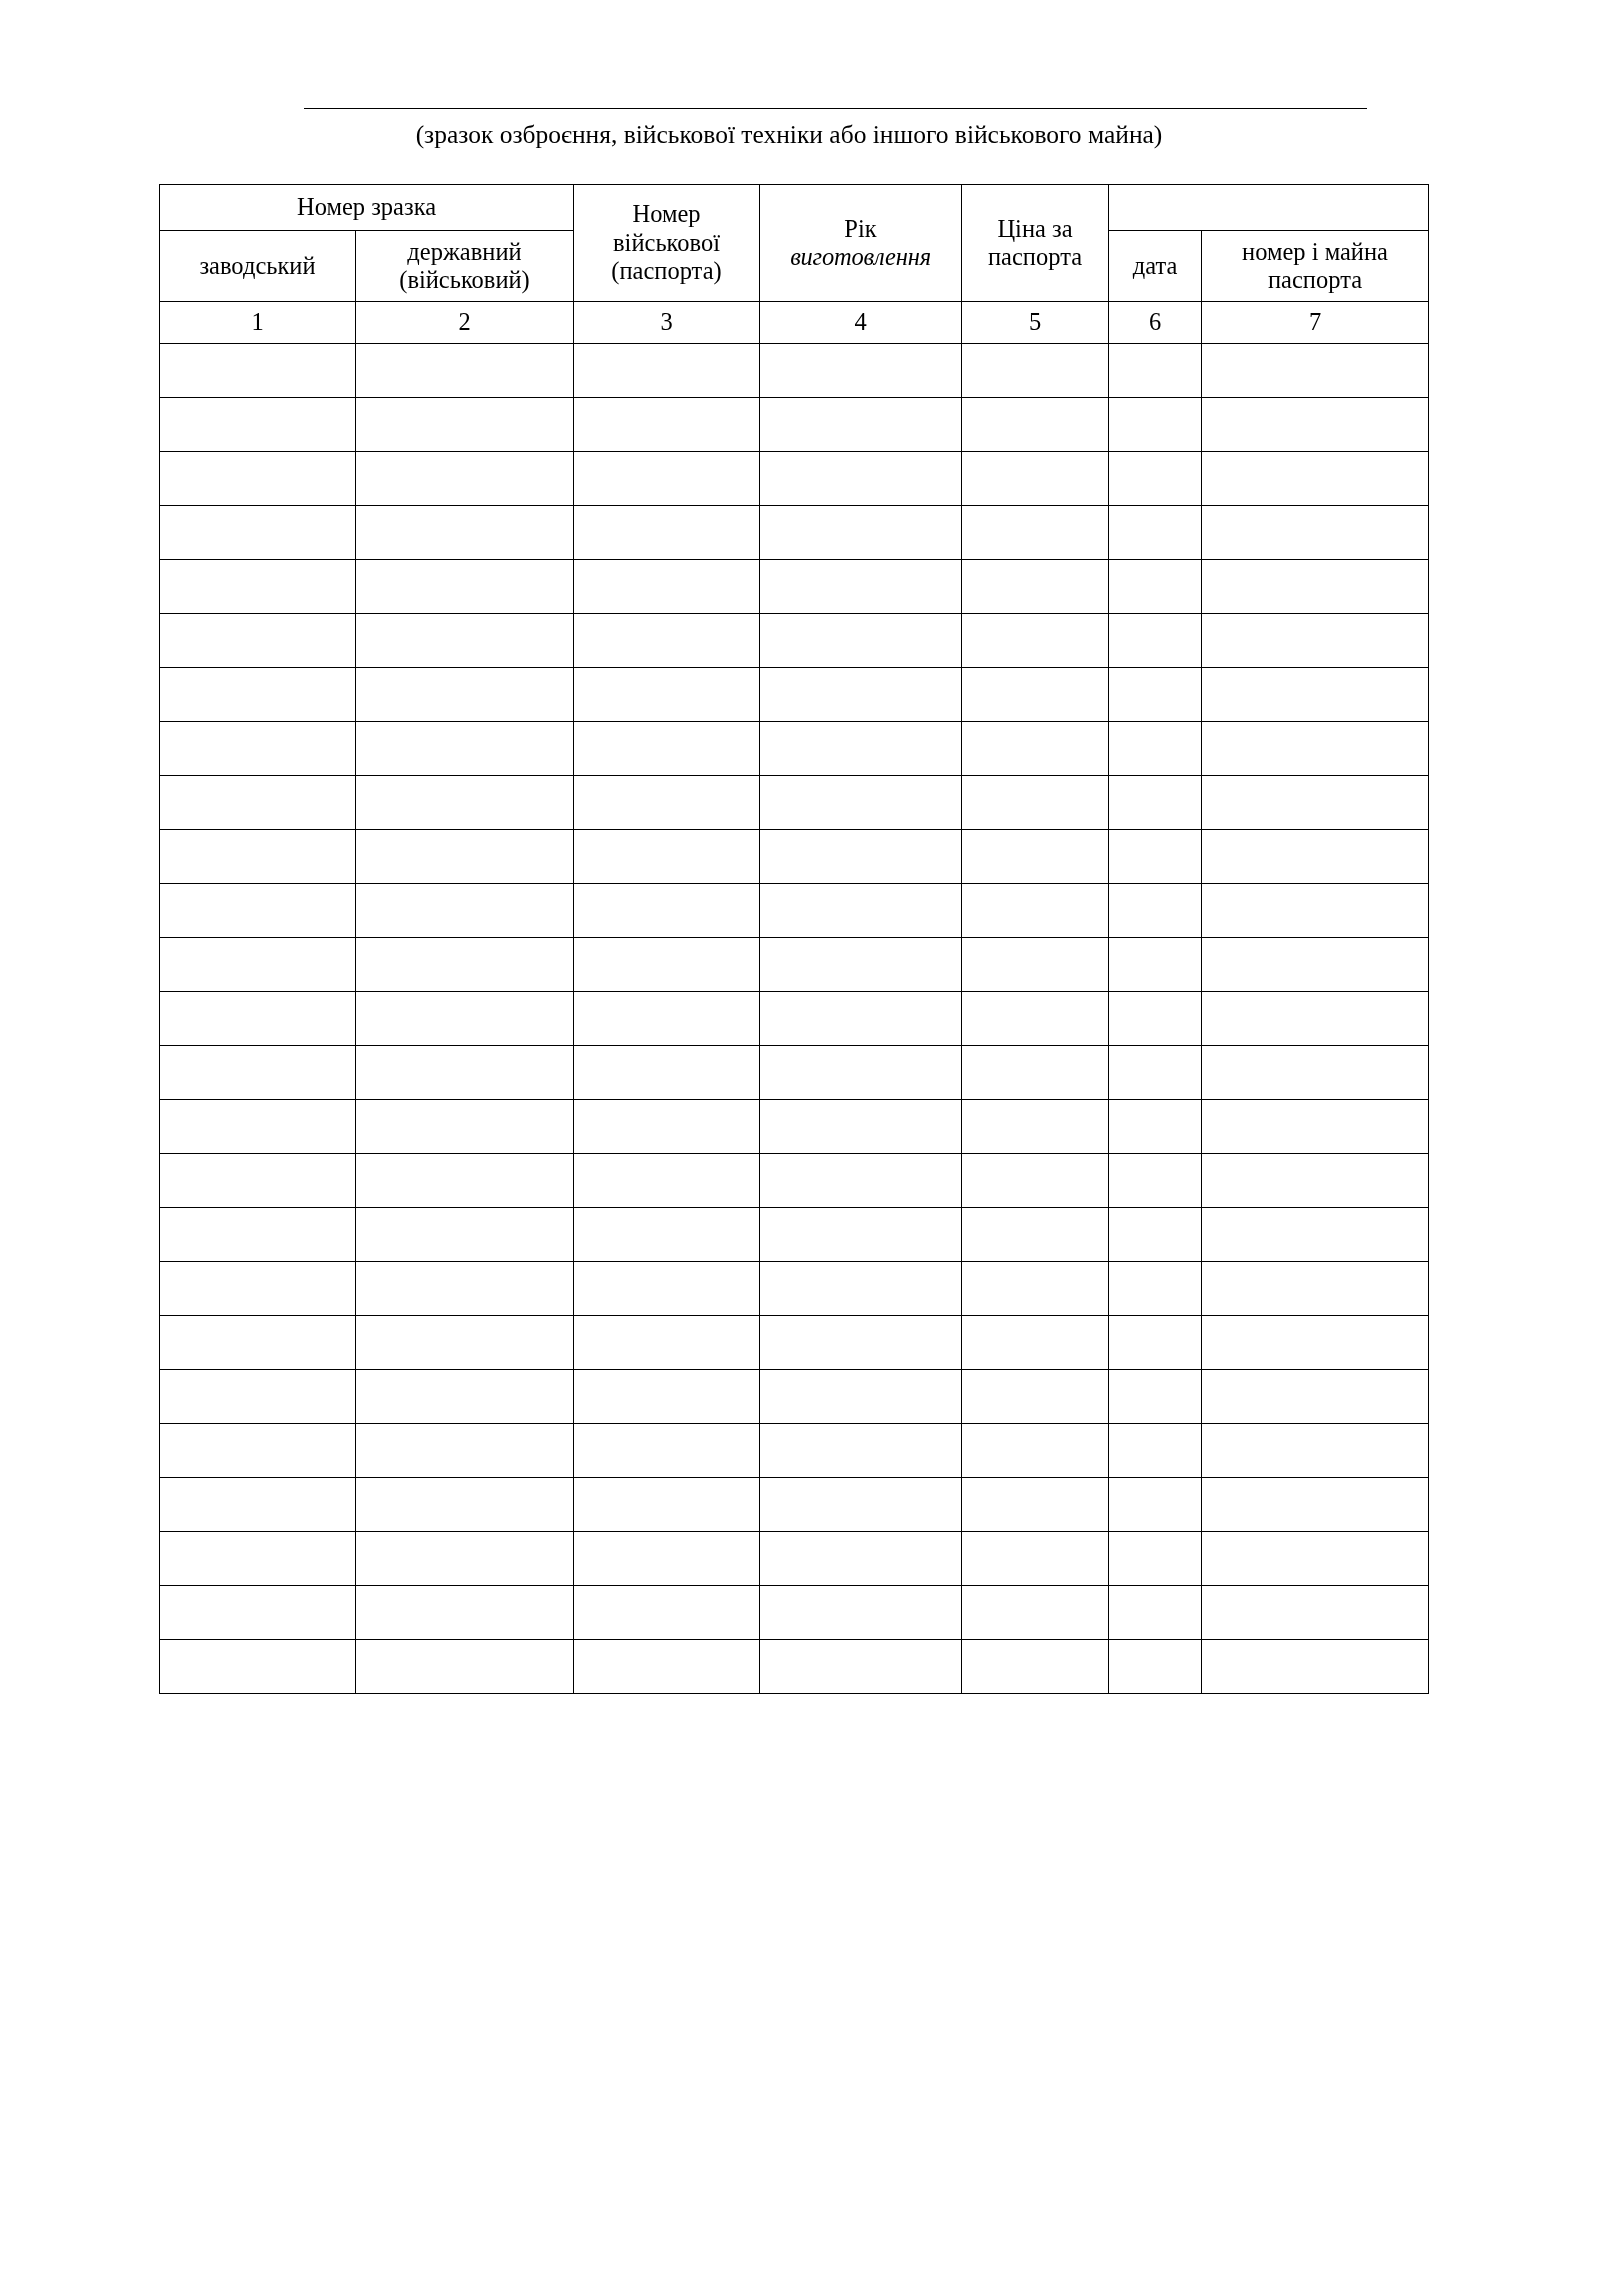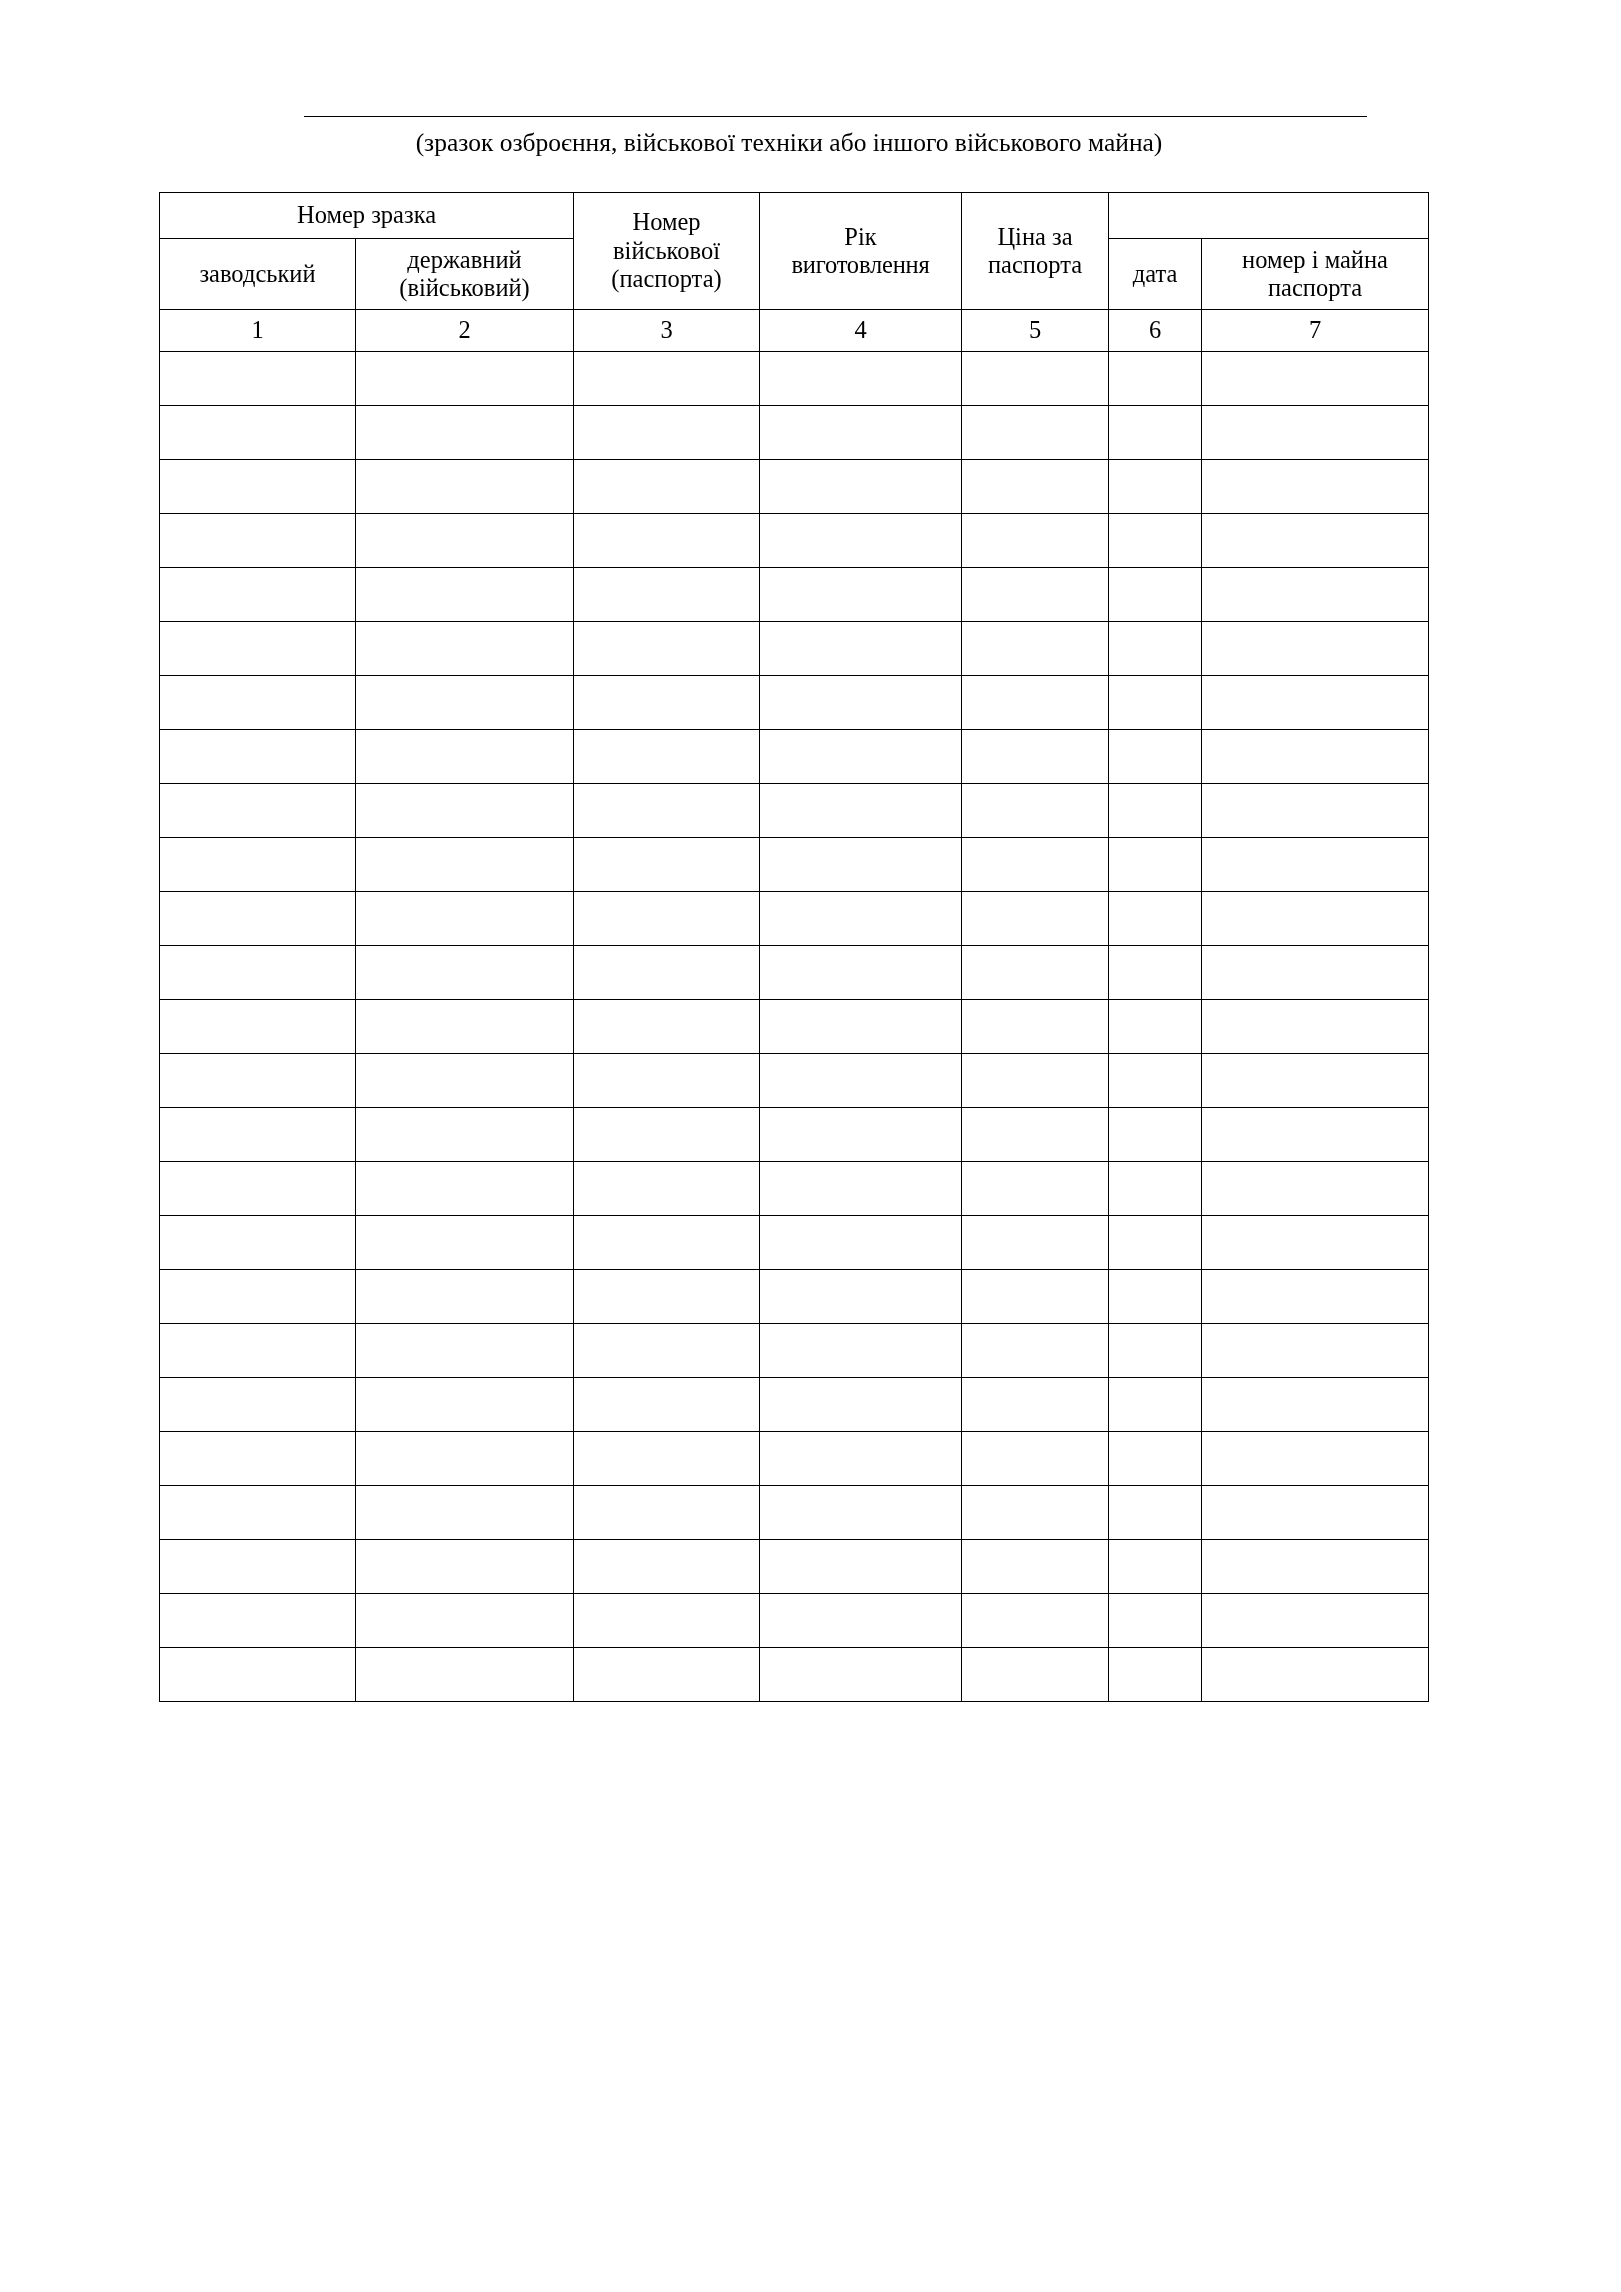--- a/index.html
+++ b/index.html
@@ -17,21 +17,21 @@
   .page {
     position: relative;
     width: 1621px;
     height: 2293px;
     box-sizing: border-box;
     padding: 0;
   }
   .content {
     position: absolute;
     left: 157px;
-    top: 116px;
+    top: 108px;
     width: 1313px;
   }
   .rule-line {
     width: 1063px;
     margin-left: 147px;
     border-bottom: 1.6px solid #000;
     height: 0;
   }
   .caption {
     text-align: center;
@@ -74,21 +74,21 @@
   }
   
   col.c1 { width: 196px; }
   col.c2 { width: 218px; }
   col.c3 { width: 186px; }
   col.c4 { width: 202px; }
   col.c5 { width: 147px; }
   col.c6 { width: 93px; }
   col.c7 { width: 227px; }
 
-  .tight { letter-spacing: -0.2px; }
+  .tight { letter-spacing: -0.2px; font-style: italic; }
 </style>
 </head>
 <body>
 
 <div class="page">
   <div class="content">
 
     <div class="rule-line"></div>
 
     <div class="caption">(зразок озброєння, військової техніки або іншого військового майна)</div>

